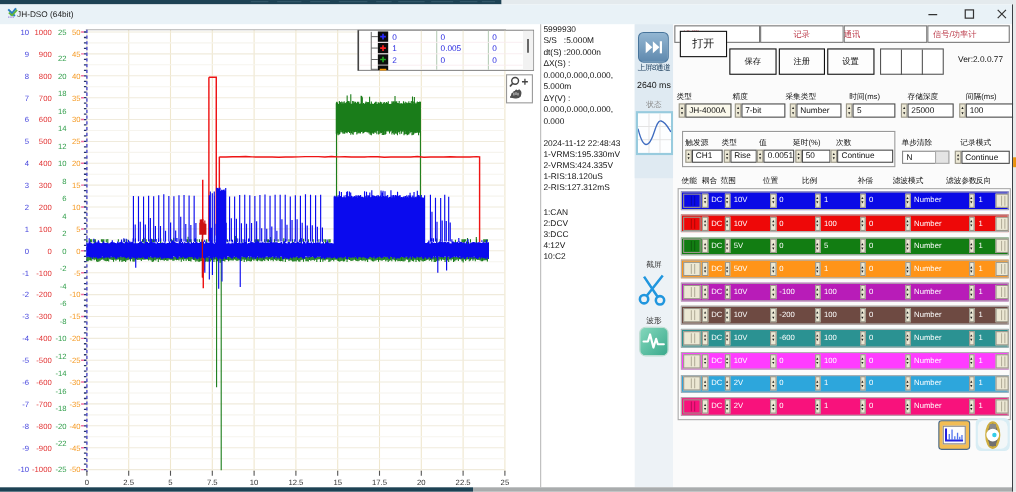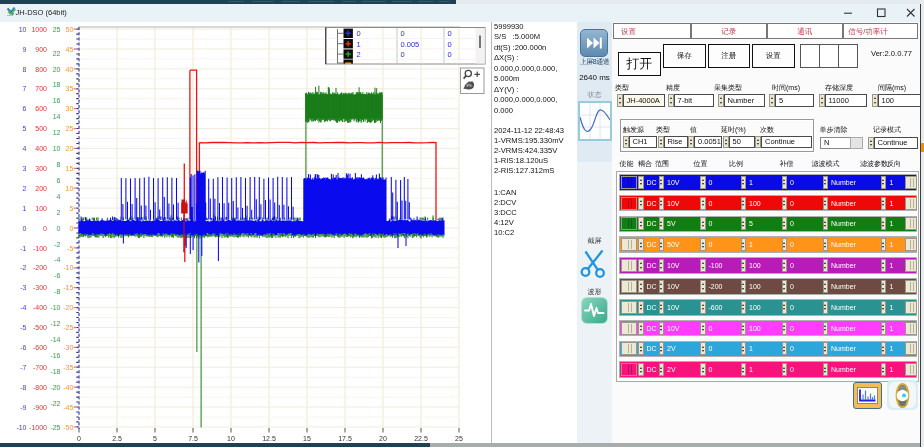--- a/index.html
+++ b/index.html
@@ -275,24 +275,24 @@
 <svg class="a" style="left:581px;top:296.5px" width="27" height="27">
     <path d="M4 13.5h4l2-6.5 3 12 2.5-8 1.5 5h5.5" stroke="#fff" stroke-width="1.9" fill="none" stroke-linejoin="round" stroke-linecap="round"></path>
   </svg>
 <div class="a" style="left:612px;top:22px;width:307.5px;height:421px;background:#fbfbfb"></div>
 <div class="a" style="left:613px;top:22.5px;width:304.5px;height:16.2px;background:#fff"></div>
 <div class="a" style="left:613px;top:22.5px;width:77.5px;height:16.2px;border:1px solid #777;background:#fff"></div>
 <div class="a" style="left:613px;top:26.5px;width:77.5px;text-align:left;padding-left:8px;font-size:7.5px;color:#bb3a49">设置</div>
 <div class="a" style="left:690.5px;top:22.5px;width:76.5px;height:16.2px;border:1px solid #777;border-bottom:1px solid #777;background:#fff"></div>
 <div class="a" style="left:690.5px;top:26.5px;width:76.5px;text-align:center;font-size:7.5px;color:#bb3a49">记录</div>
 <div class="a" style="left:767px;top:22.5px;width:75.5px;height:16.2px;border:1px solid #777;border-bottom:1px solid #777;background:#fff"></div>
-<div class="a" style="left:767px;top:26.5px;width:75.5px;text-align:center;font-size:7.5px;color:#bb3a49">通讯</div>
+<div class="a" style="left:767px;top:26.5px;width:75.5px;font-size:7.5px;color:#bb3a49">通讯</div>
 <div class="a" style="left:842.5px;top:22.5px;width:75.0px;height:16.2px;border:1px solid #777;border-bottom:1px solid #777;background:#fff"></div>
 <div class="a" style="left:842.5px;top:26.5px;width:75.0px;text-align:center;margin-left:-12px;font-size:7.5px;color:#bb3a49">信号/功率计</div>
-<div class="a" style="left:618px;top:52px;width:42.5px;height:24px;border:1.8px solid #111;background:#fdfdfd;display:flex;align-items:center;justify-content:center;font-size:13px;color:#111">打开</div>
+<div class="a" style="left:618px;top:28px;width:42.5px;height:24px;border:1.8px solid #111;background:#fdfdfd;display:flex;align-items:center;justify-content:center;font-size:10px;color:#111">打开</div>
 <div class="a" style="left:663px;top:44px;width:42.5px;height:24px;border:1.8px solid #111;background:#fdfdfd;display:flex;align-items:center;justify-content:center;font-size:7.5px;color:#111">保存</div>
 <div class="a" style="left:707.5px;top:44px;width:42.5px;height:24px;border:1.8px solid #111;background:#fdfdfd;display:flex;align-items:center;justify-content:center;font-size:7.5px;color:#111">注册</div>
 <div class="a" style="left:752px;top:44px;width:42.5px;height:24px;border:1.8px solid #111;background:#fdfdfd;display:flex;align-items:center;justify-content:center;font-size:7.5px;color:#111">设置</div>
 <div class="a" style="left:799.5px;top:44px;width:58px;height:24px;border:1px solid #555;background:#fff"></div>
 <div class="a" style="left:818.5px;top:44.5px;width:1px;height:23px;background:#555"></div>
 <div class="a" style="left:837.5px;top:44.5px;width:1px;height:23px;background:#555"></div>
 <div class="a" style="left:871px;top:49px;font-size:7.6px;color:#111">Ver:2.0.0.77</div>
 <div class="lab" style="left:615px;top:83px">类型</div>
 <div class="lab" style="left:666px;top:83px">精度</div>
 <div class="lab" style="left:714px;top:83px">采集类型</div>
@@ -316,21 +316,21 @@
 <div class="fld" style="left:723.5px;top:94px;width:41.5px;height:13px;font-size:7.5px">Number</div>
 <div class="sp" style="left:769px;top:94px;width:6px;height:13px">
     <b></b>
     <u></u>
   </div>
 <div class="fld" style="left:775px;top:94px;width:38.5px;height:13px;font-size:7.5px">5</div>
 <div class="sp" style="left:818.5px;top:94px;width:6px;height:13px">
     <b></b>
     <u></u>
   </div>
-<div class="fld" style="left:824.5px;top:94px;width:42px;height:13px;font-size:7.5px">11000</div>
+<div class="fld" style="left:824.5px;top:94px;width:42px;height:13px;font-size:7.5px">25000</div>
 <div class="sp" style="left:871.5px;top:94px;width:6px;height:13px">
     <b></b>
     <u></u>
   </div>
 <div class="fld" style="left:877.5px;top:94px;width:46px;height:13px;font-size:7.5px">100</div>
 <div class="a" style="left:620px;top:118.5px;width:193.5px;height:33.5px;border:1px solid #999;box-shadow:inset 1px 1px 0 #fff,1px 1px 0 #fff"></div>
 <div class="lab" style="left:623px;top:124.5px">触发源</div>
 <div class="lab" style="left:656px;top:124.5px">类型</div>
 <div class="lab" style="left:690px;top:124.5px">值</div>
 <div class="lab" style="left:721px;top:124.5px">延时(%)</div>

